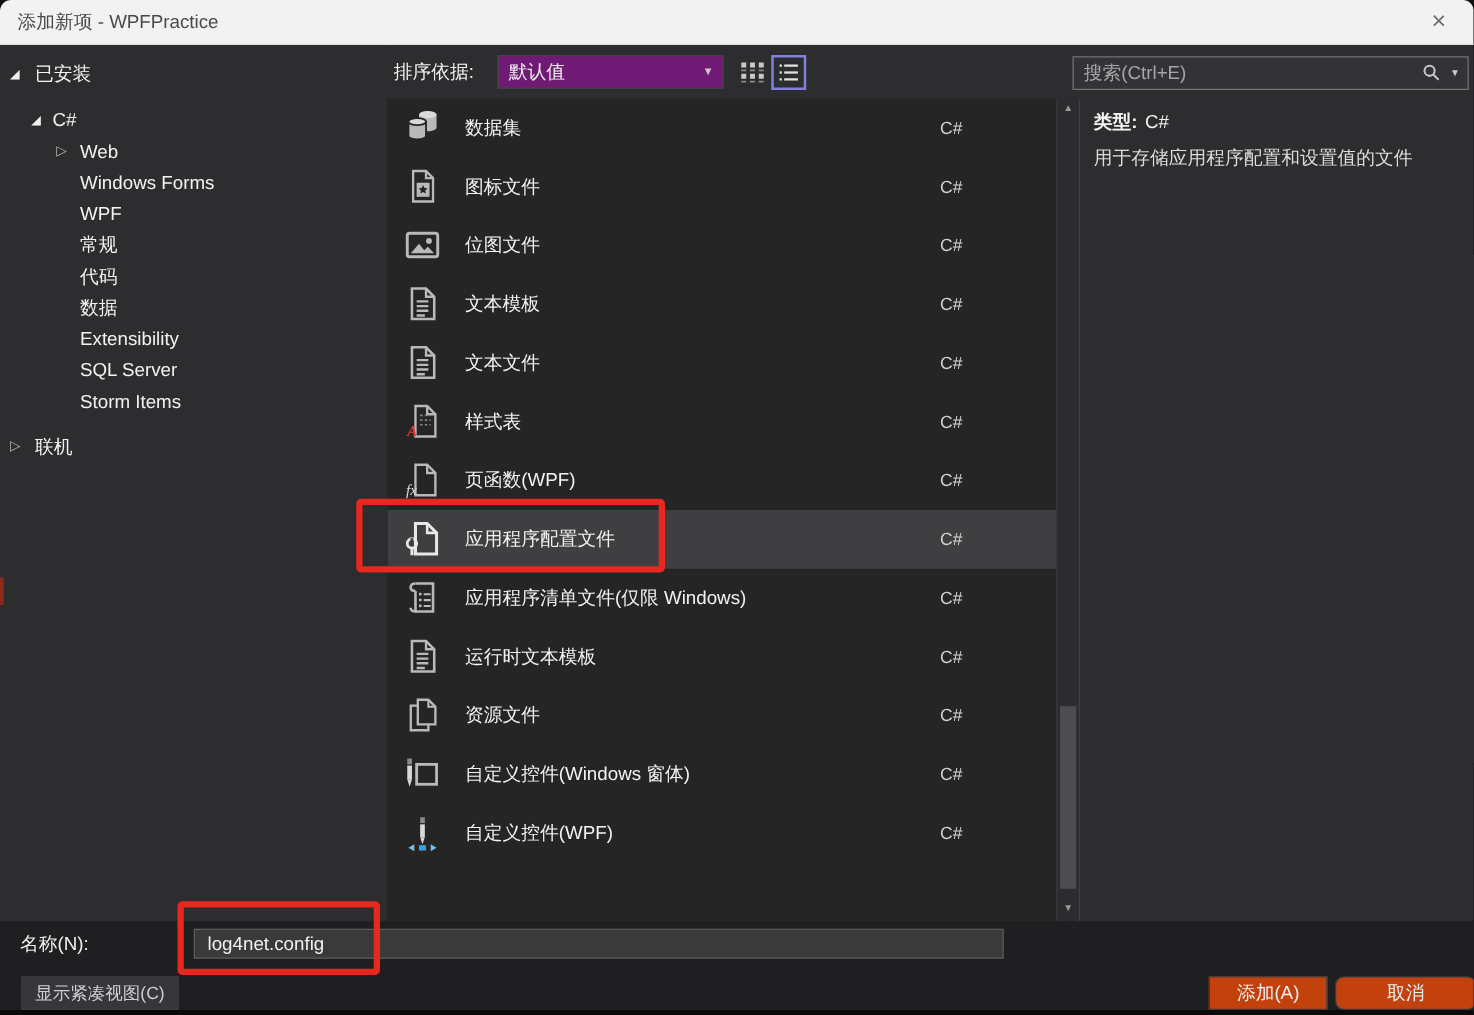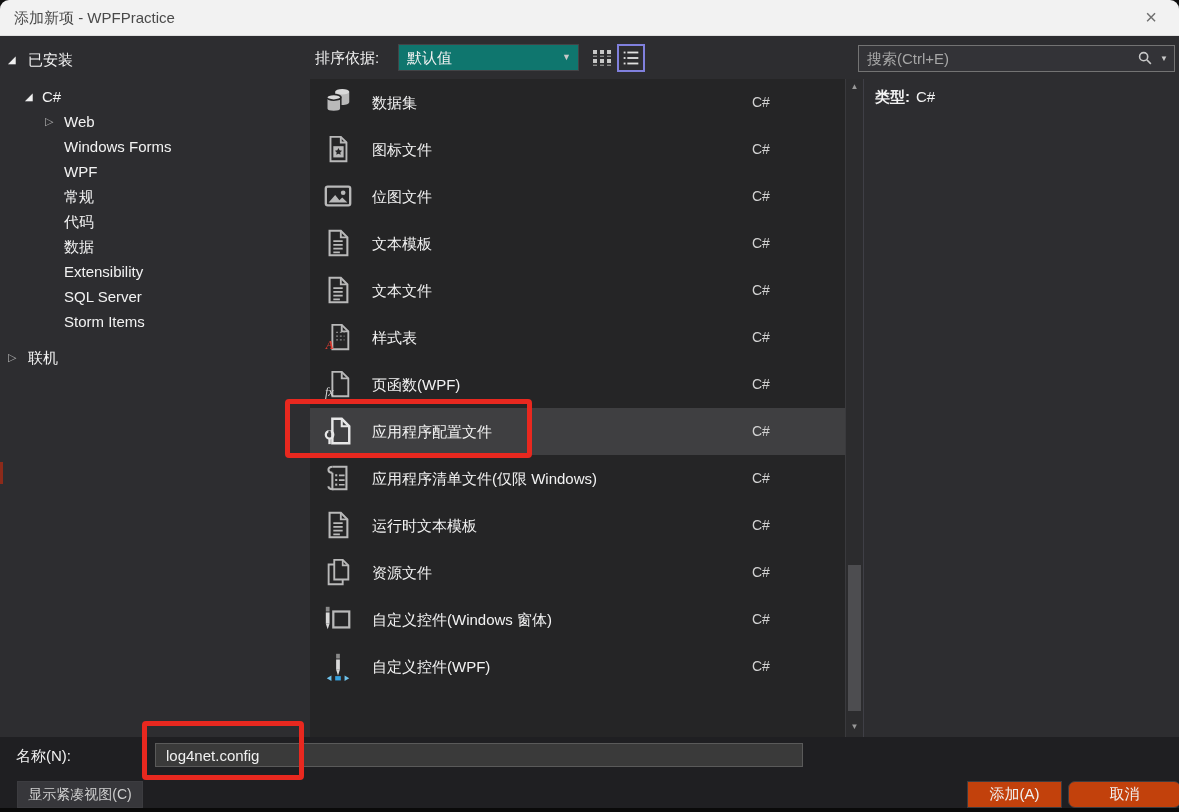--- a/index.html
+++ b/index.html
@@ -18,21 +18,21 @@
   .tree-row .arrow{position:absolute;top:0;font-size:10px;color:#f0f0f0;}
   .tree-row .arrow.col{color:#b4b4b4;font-size:11px;}
   .tree-root{position:absolute;height:25px;line-height:25px;font-size:15px;color:#f2f2f2;width:100%;}
   .tree-root .arrow{position:absolute;left:8px;top:0;font-size:10px;color:#f0f0f0;}
   .tree-root .arrow.col{color:#b4b4b4;font-size:11px;}
   .tree-root .tlabel{position:absolute;left:28px;}
   .tree-row.lv1 .arrow{left:25px}.tree-row.lv1 .tlabel{position:absolute;left:42px;}
   .tree-row.lv2 .arrow{left:45px}.tree-row.lv2 .tlabel{position:absolute;left:64px;}
   
   .sortlabel{position:absolute;left:315px;top:44px;height:27px;line-height:27px;font-size:15px;color:#f2f2f2;}
-  .dropdown{position:absolute;left:398px;top:44px;width:181px;height:27px;background:#0f766e;
+  .dropdown{position:absolute;left:398px;top:44px;width:181px;height:27px;background:#701a75;
     border:1px solid #434346;box-sizing:border-box;font-size:15px;color:#f1f1f1;}
   .dropdown .dval{position:absolute;left:8px;top:0;line-height:25px;}
   .dropdown .caret{position:absolute;right:7px;top:0;line-height:25px;font-size:9px;color:#c8c8c8;}
   .viewbtn{position:absolute;width:26px;height:26px;box-sizing:border-box;}
   .viewbtn svg{position:absolute;left:1px;top:1px;}
   .viewbtn.sel{border:2px solid #8080dd;}
   .searchbox{position:absolute;left:858px;top:45px;width:317px;height:27px;background:#333337;
     border:1px solid #737373;box-sizing:border-box;}
   .searchbox input{position:absolute;left:0;top:0;width:270px;height:25px;background:transparent;border:none;
     outline:none;color:#dcdcdc;font-size:15px;padding:0 0 0 8px;font-family:inherit;}
@@ -320,20 +320,21 @@
   <div class="sbar">
     <span class="up">▲</span>
     <div class="sthumb"></div>
     <span class="down">▼</span>
   </div>
   <div class="vdivider"></div>
 
   <div class="dtype">
     <b>类型:</b><span>C#</span>
   </div>
+  <div class="ddesc">用于存储应用程序配置和设置值的文件</div>
 
   <div class="footer">
     <span class="nlabel">名称(N):</span>
     <input class="ninput" type="text" value="log4net.config" style="">
     <button class="btn compact">显示紧凑视图(C)</button>
     <button class="btn add">添加(A)</button>
     <button class="btn cancel">取消</button>
     <div class="bottomstrip"></div>
   </div>
 

